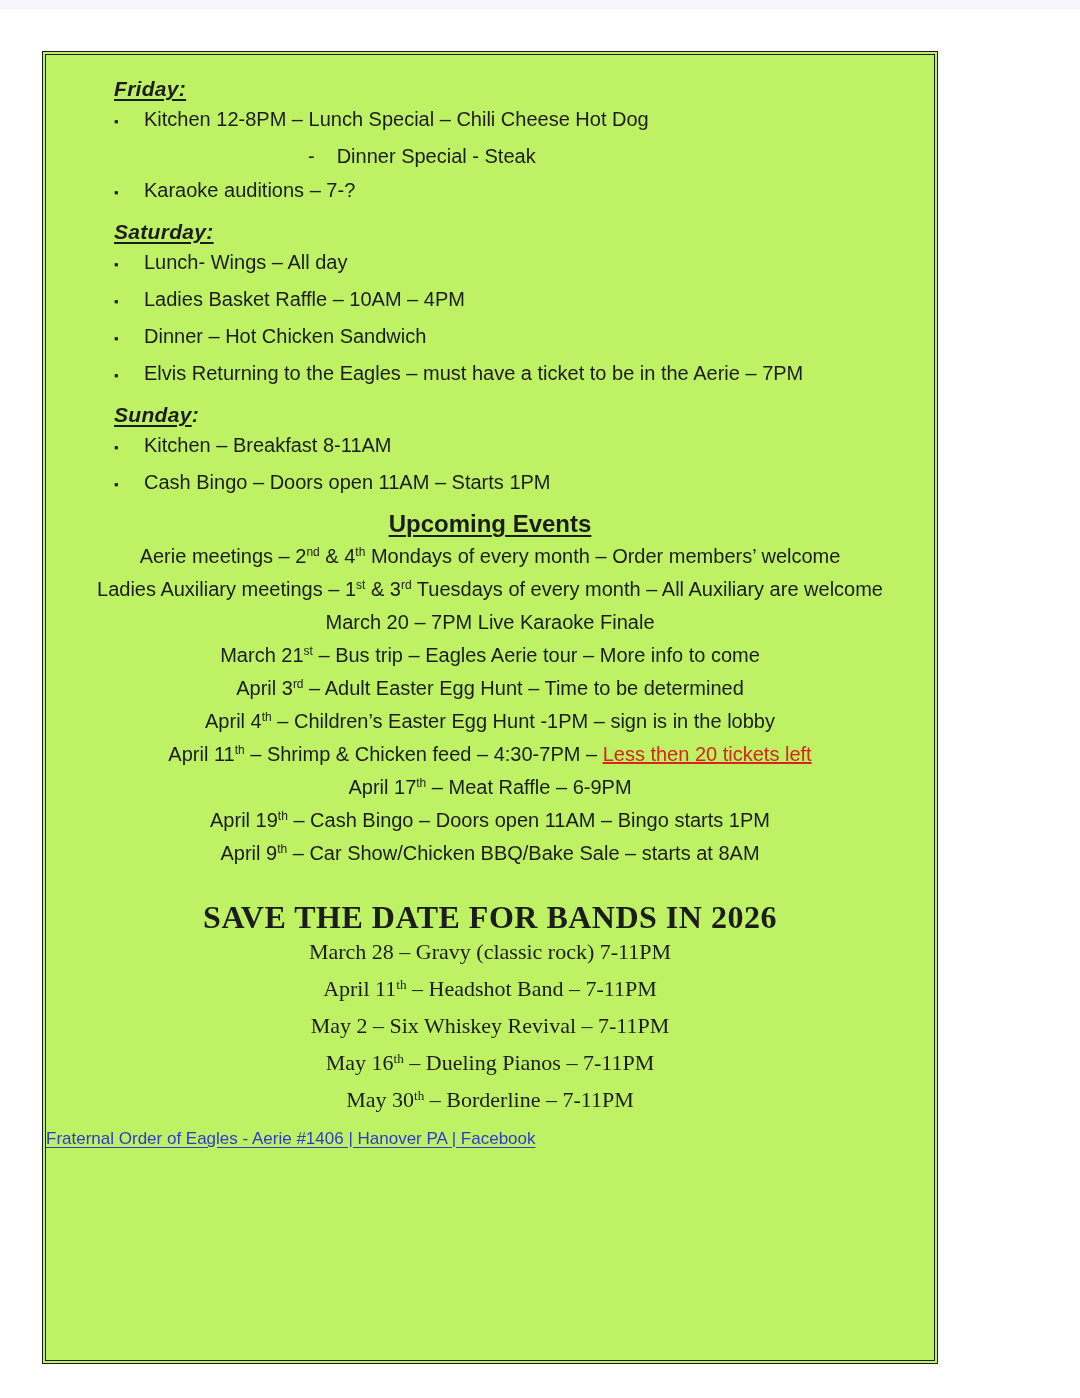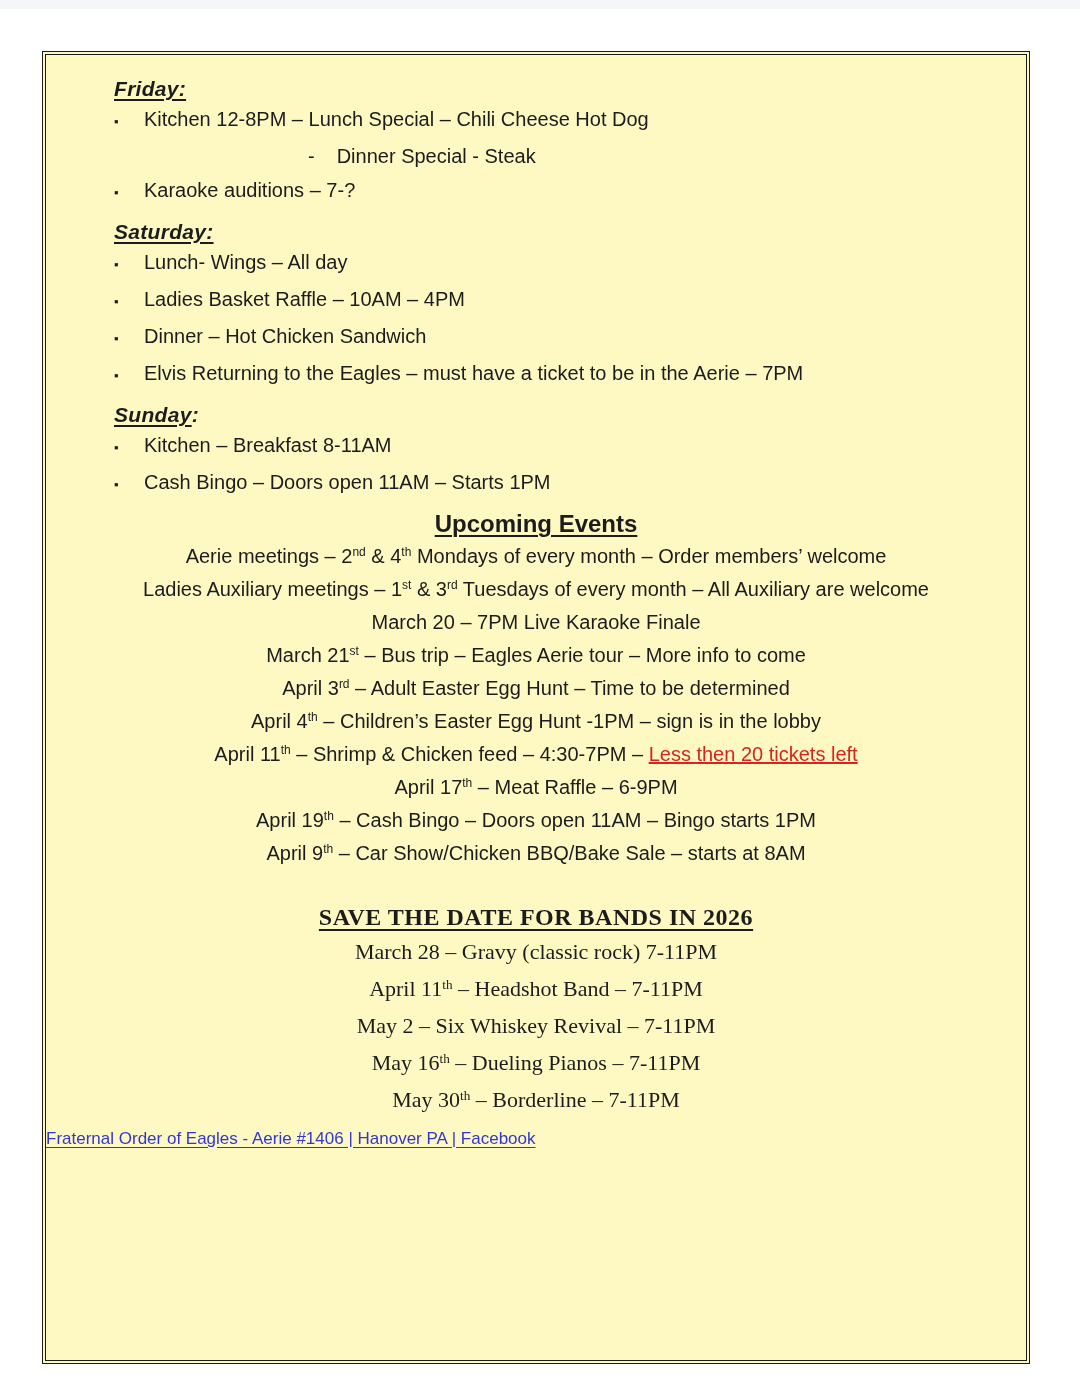--- a/index.html
+++ b/index.html
@@ -7,24 +7,24 @@
     width: 1080px; height: 1398px; position: relative; overflow: hidden;
     font-family: "Liberation Sans", sans-serif; color: #1c1c1c;
     -webkit-font-smoothing: antialiased;
   }
   .top-strip {
     position: absolute; left: 0; top: 0; width: 1080px; height: 9px;
     background: #f5f6f9;
   }
   .frame {
     position: absolute; left: 42px; top: 51px;
-    width: 988px; height: 1313px; box-sizing: border-box;
+    width: 896px; height: 1313px; box-sizing: border-box;
     border: 4px double #1c1c1c;
     padding: 22px 0 16px 0;
-    background: #fef9c3;
+    background: #bef264;
   }
   
   .days { padding: 0 68px; }
   .day { margin: 0 0 17px 0; }
   .day.gap-lg { margin-top: 14px; }
   .day-heading {
     margin: 0 0 8px 0;
     font-size: 21px; line-height: 24px;
     font-weight: bold; font-style: italic;
     letter-spacing: 0.3px;
@@ -60,23 +60,23 @@
   }
   sup {
     font-size: 60%; line-height: 0;
     vertical-align: baseline; position: relative; top: -0.55em;
   }
   .red { color: var(--red, #d8241f); text-decoration: underline; }
   
   .bands { margin-top: 39px; text-align: center; font-family: "Liberation Serif", serif; }
   .bands-title {
     margin: 4px 0 7px 0;
-    font-size: 24px; line-height: 30px; font-weight: bold;
+    font-size: 32px; line-height: 30px; font-weight: bold;
     letter-spacing: 0.5px;
-    text-decoration: underline; text-decoration-thickness: 2px;
+    text-decoration-thickness: 2px;
     text-underline-offset: 4px;
   }
   .band-line {
     font-size: 22px; line-height: 26px; margin: 0 0 11px 0;
     white-space: nowrap;
   }
   
   .footer { margin-top: 15px; text-align: left; }
   .fb-link {
     font-size: 17px; line-height: 22px;

